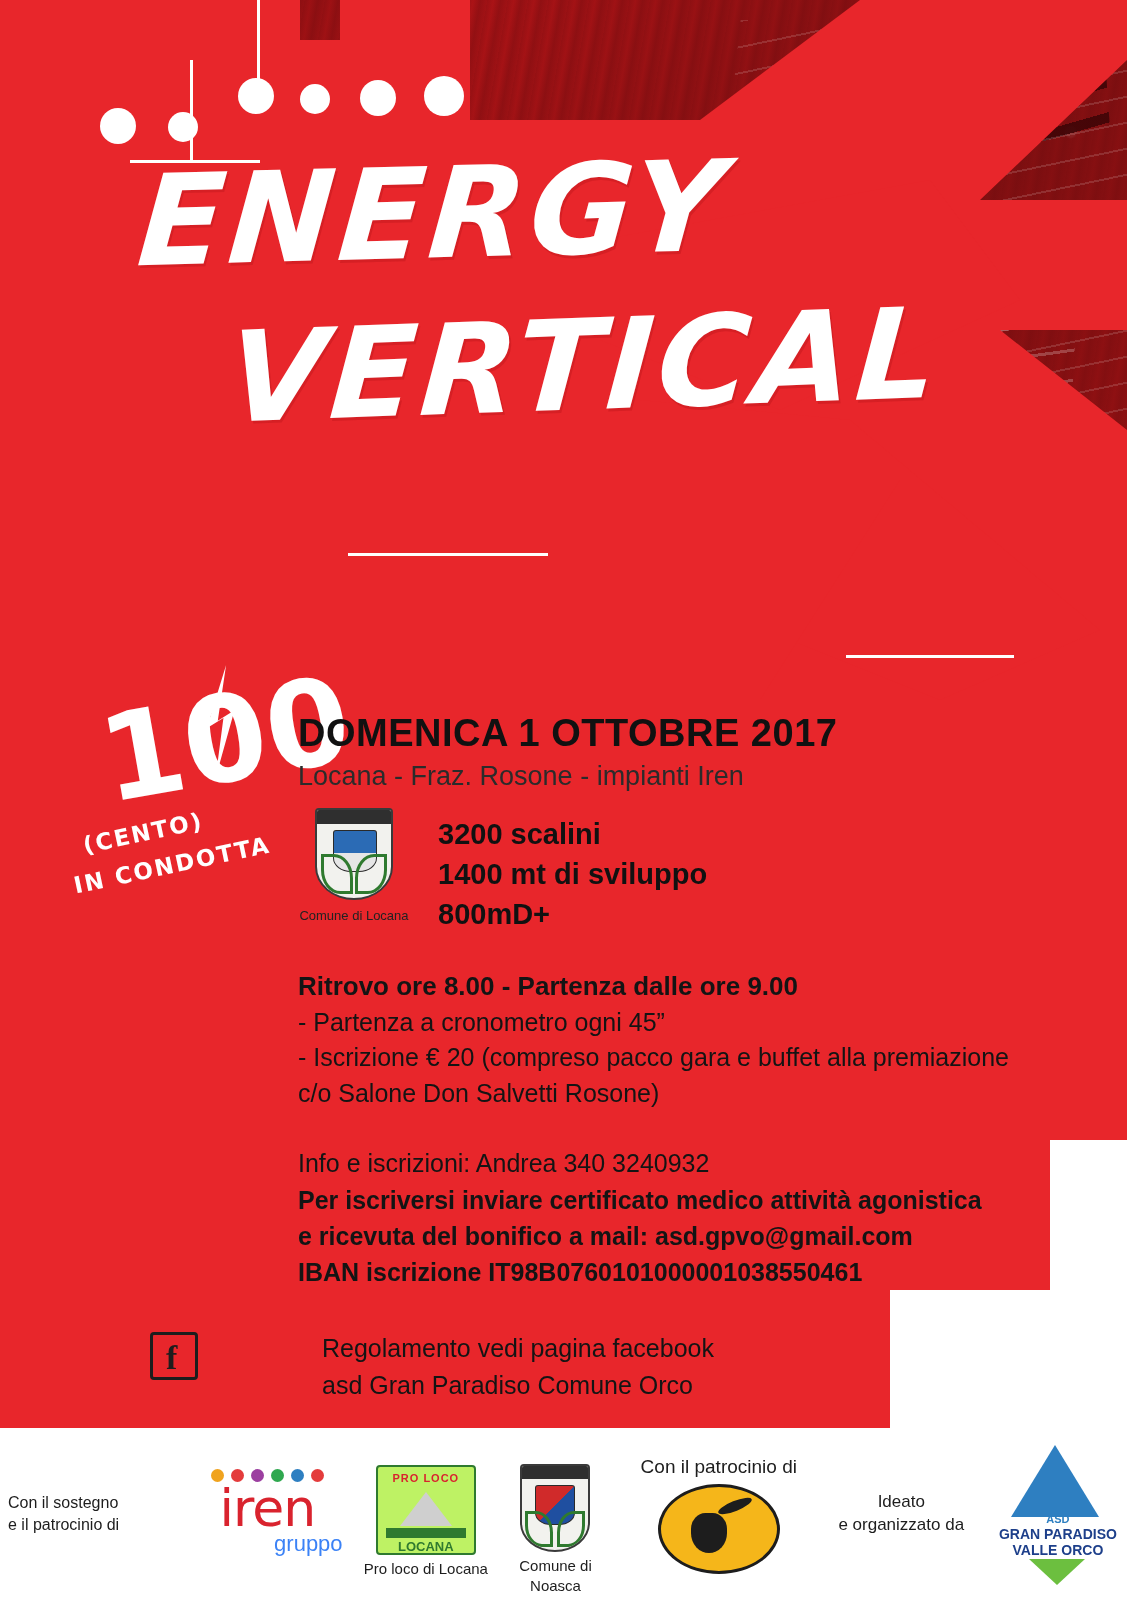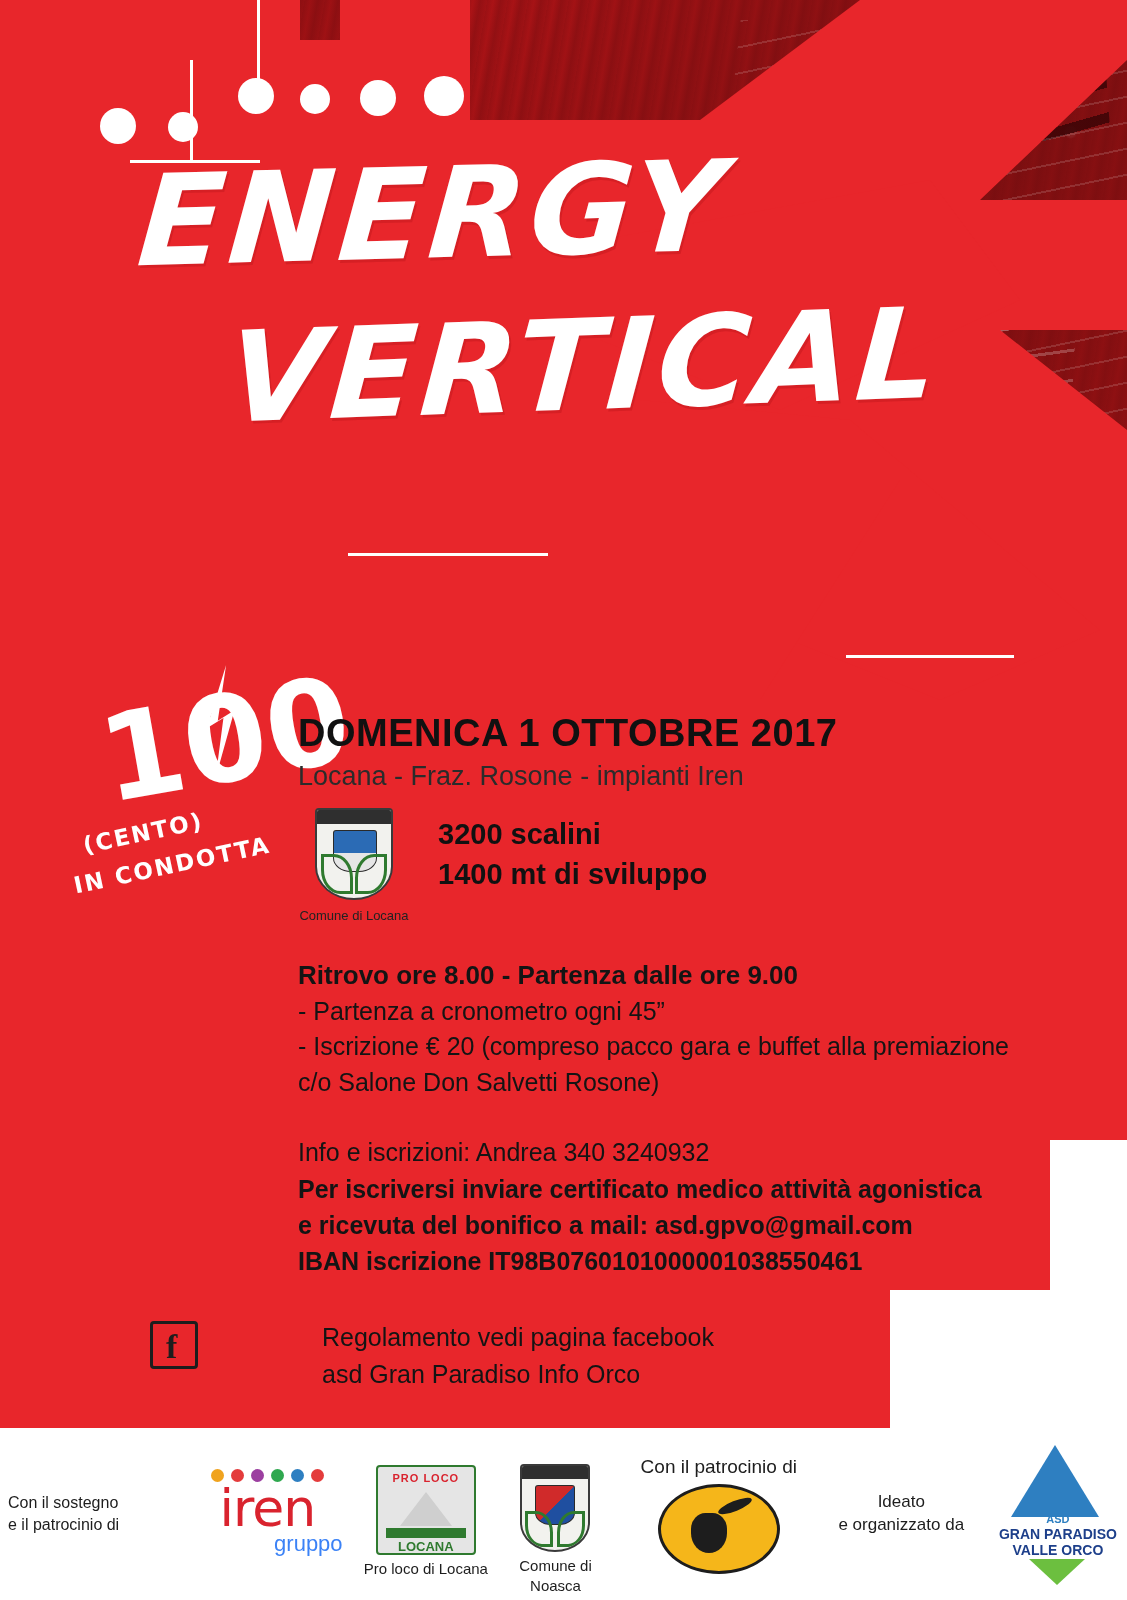--- a/index.html
+++ b/index.html
@@ -330,21 +330,21 @@
   .iren-dots { display: flex; gap: 7px; justify-content: center; margin-bottom: 2px; }
   .iren-dots i { width: 13px; height: 13px; border-radius: 50%; display: block; }
   .iren-word {
     font-size: 52px; font-weight: normal; color: #d9232e; letter-spacing: -1px;
     font-family: "DejaVu Sans", sans-serif; line-height: .95;
   }
   .iren-sub { font-size: 22px; color: #3b82f6; text-align: right; margin-right: 16px; margin-top: -4px; }
   .proloco { width: 140px; }
   .pl-box {
     width: 96px; height: 86px; margin: 16px auto 4px;
-    border: 2px solid #2f7a2f; border-radius: 4px; position: relative; background: #e5e5e5;
+    border: 2px solid #2f7a2f; border-radius: 4px; position: relative; background: #bef264;
   }
   .pl-top { font-size: 11px; color: #d9232e; font-weight: bold; letter-spacing: 1px; margin-top: 4px; }
   .pl-mtn {
     width: 0; height: 0; margin: 6px auto 0;
     border-left: 26px solid transparent; border-right: 26px solid transparent;
     border-bottom: 34px solid #cfcfcf;
   }
   .pl-green { height: 10px; background: #2f7a2f; margin: 2px 8px 0; }
   .pl-name { font-size: 13px; font-weight: bold; color: #2f7a2f; }
   .noasca { width: 130px; margin-top: 32px; }
@@ -459,20 +459,21 @@
           <div class="band"></div>
           <div class="shield"></div>
           <div class="leafL"></div>
           <div class="leafR"></div>
         </div>
         <div class="comune-cap">Comune di Locana</div>
       </div>
       <div class="stats">
         <div>3200 scalini</div>
         <div>1400 mt di sviluppo</div>
+        <div>800mD+</div>
       </div>
     </div>
 
     <div class="sched">
       <div class="b">Ritrovo ore 8.00 - Partenza dalle ore 9.00</div>
       <div>- Partenza a cronometro ogni 45”</div>
       <div>- Iscrizione € 20 (compreso pacco gara e buffet alla premiazione</div>
       <div>c/o Salone Don Salvetti Rosone)</div>
     </div>
 
@@ -480,21 +481,21 @@
       <div>Info e iscrizioni: Andrea 340 3240932</div>
       <div class="b">Per iscriversi inviare certificato medico attività agonistica</div>
       <div class="b">e ricevuta del bonifico a mail: asd.gpvo@gmail.com</div>
       <div class="b">IBAN iscrizione IT98B0760101000001038550461</div>
     </div>
 
     <div class="fb-row">
       <div class="fb-icon"></div>
       <div class="fb-text">
         <div>Regolamento vedi pagina facebook</div>
-        <div>asd Gran Paradiso Info Orco</div>
+        <div>asd Gran Paradiso Comune Orco</div>
       </div>
     </div>
   </div>
 
   <div class="sponsors">
 
     <div class="sp sp-support">
       <span style="white-space: pre-line;">Con il sostegno
 e il patrocinio di</span>
     </div>

